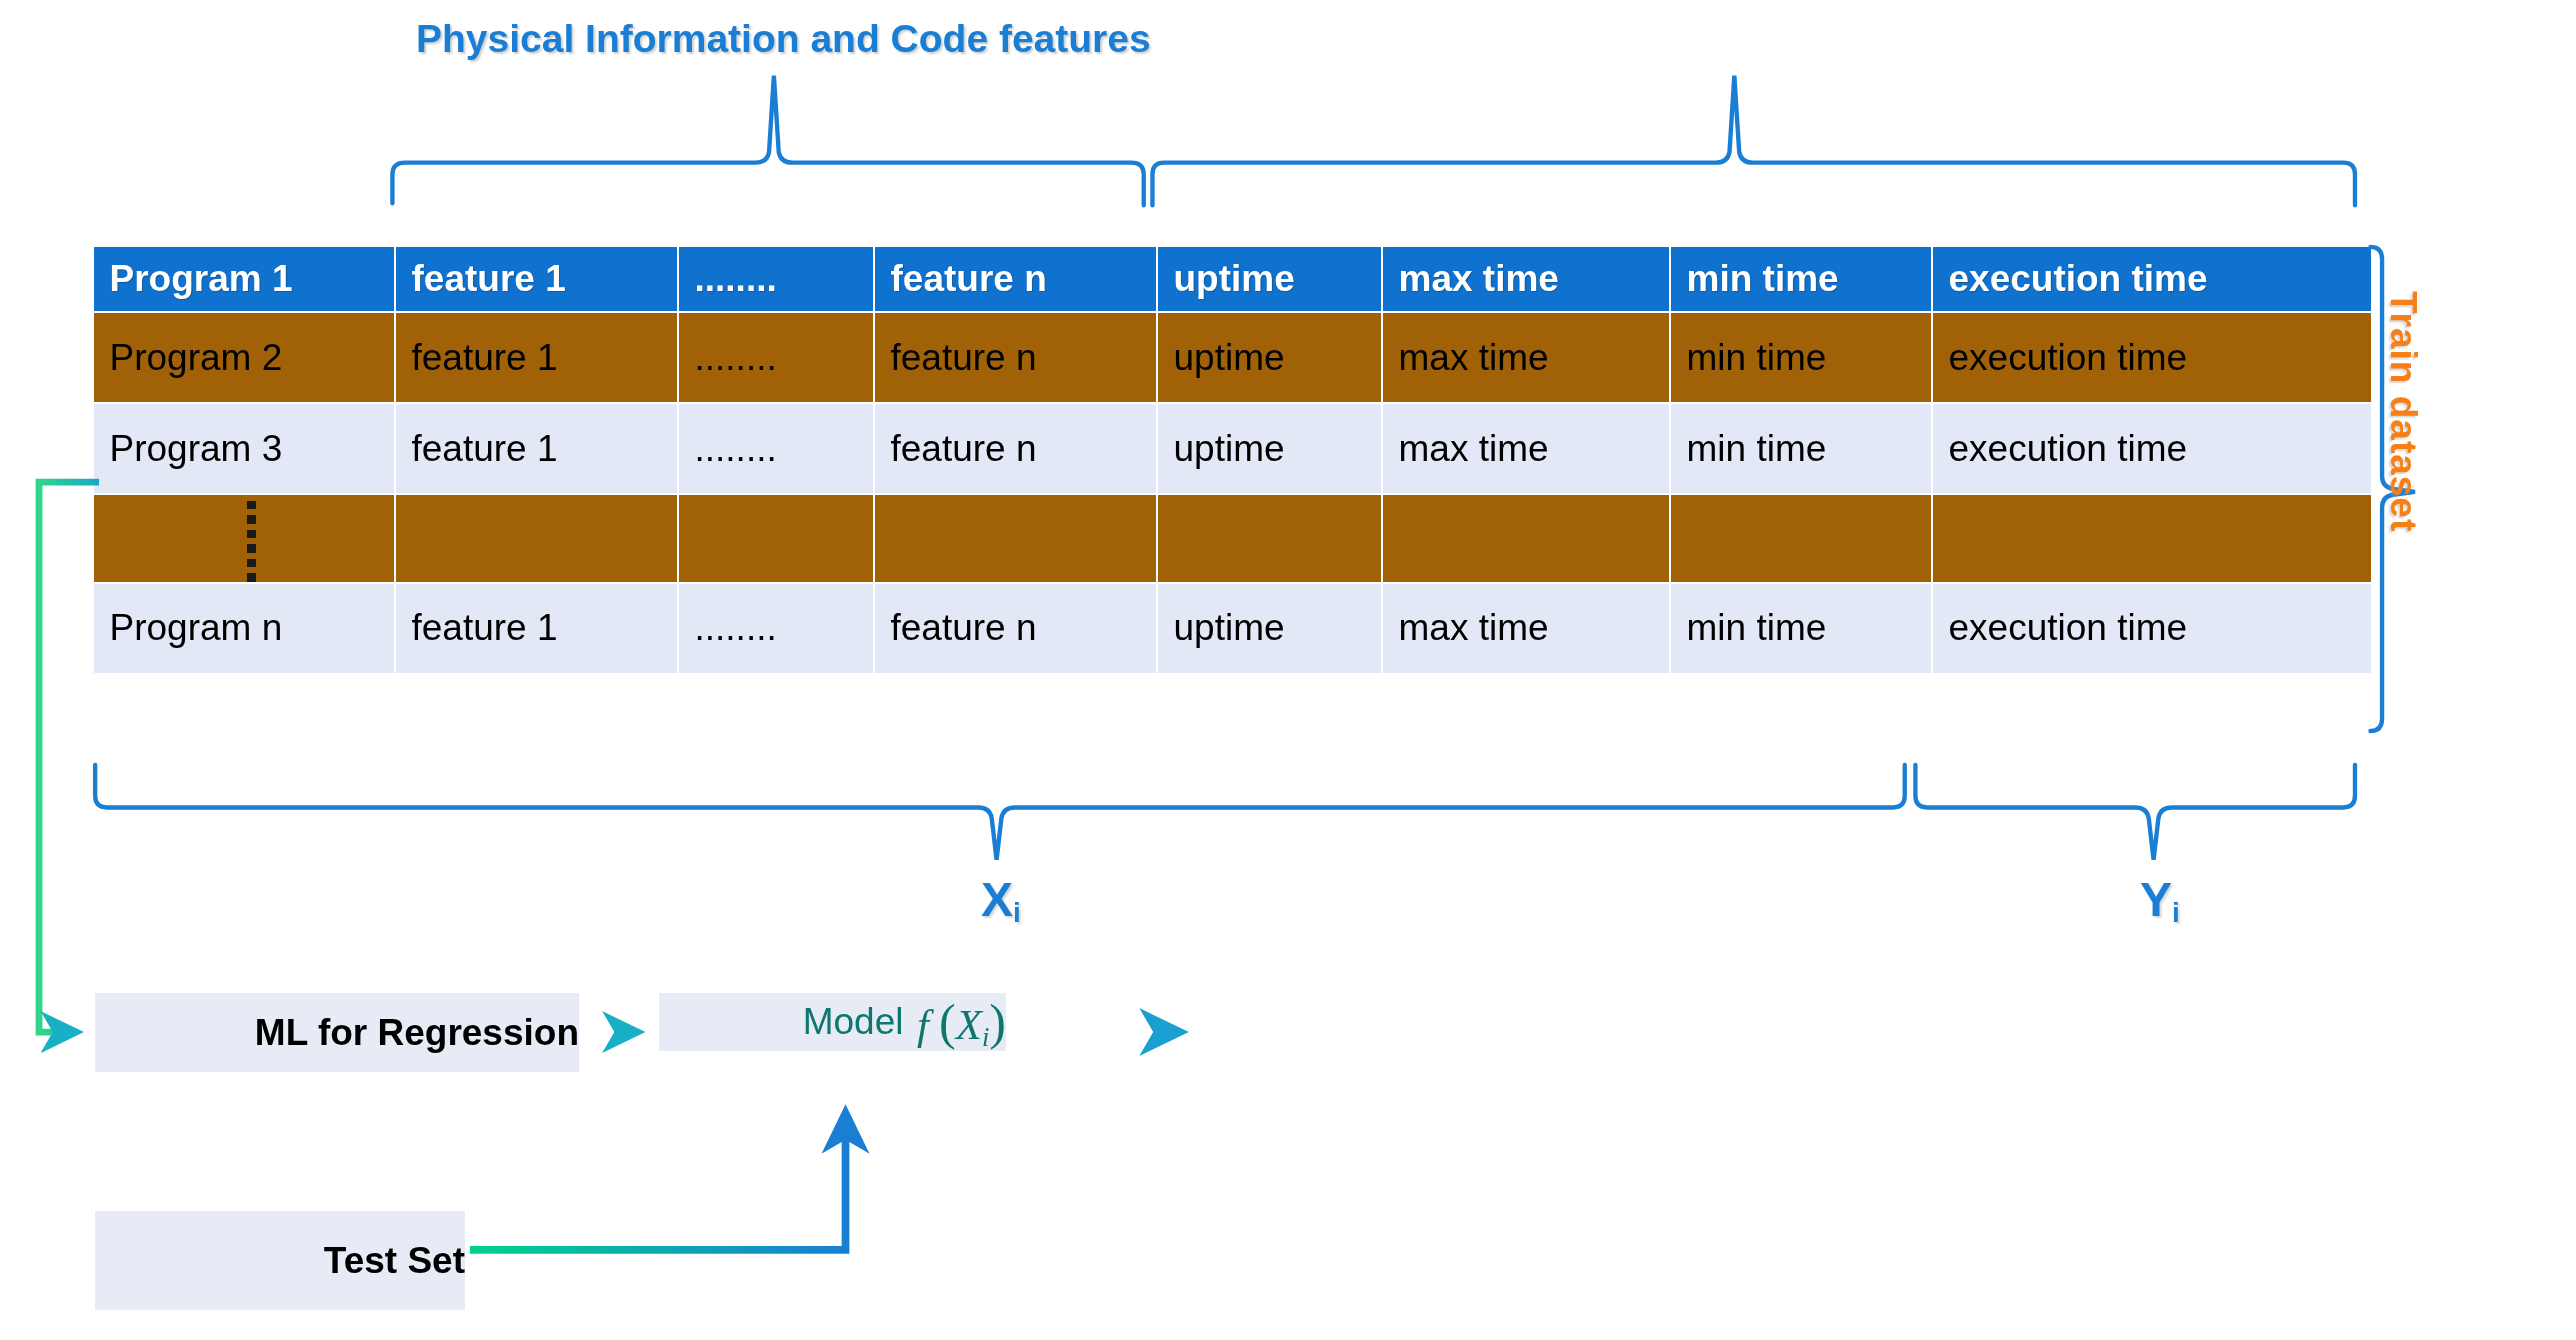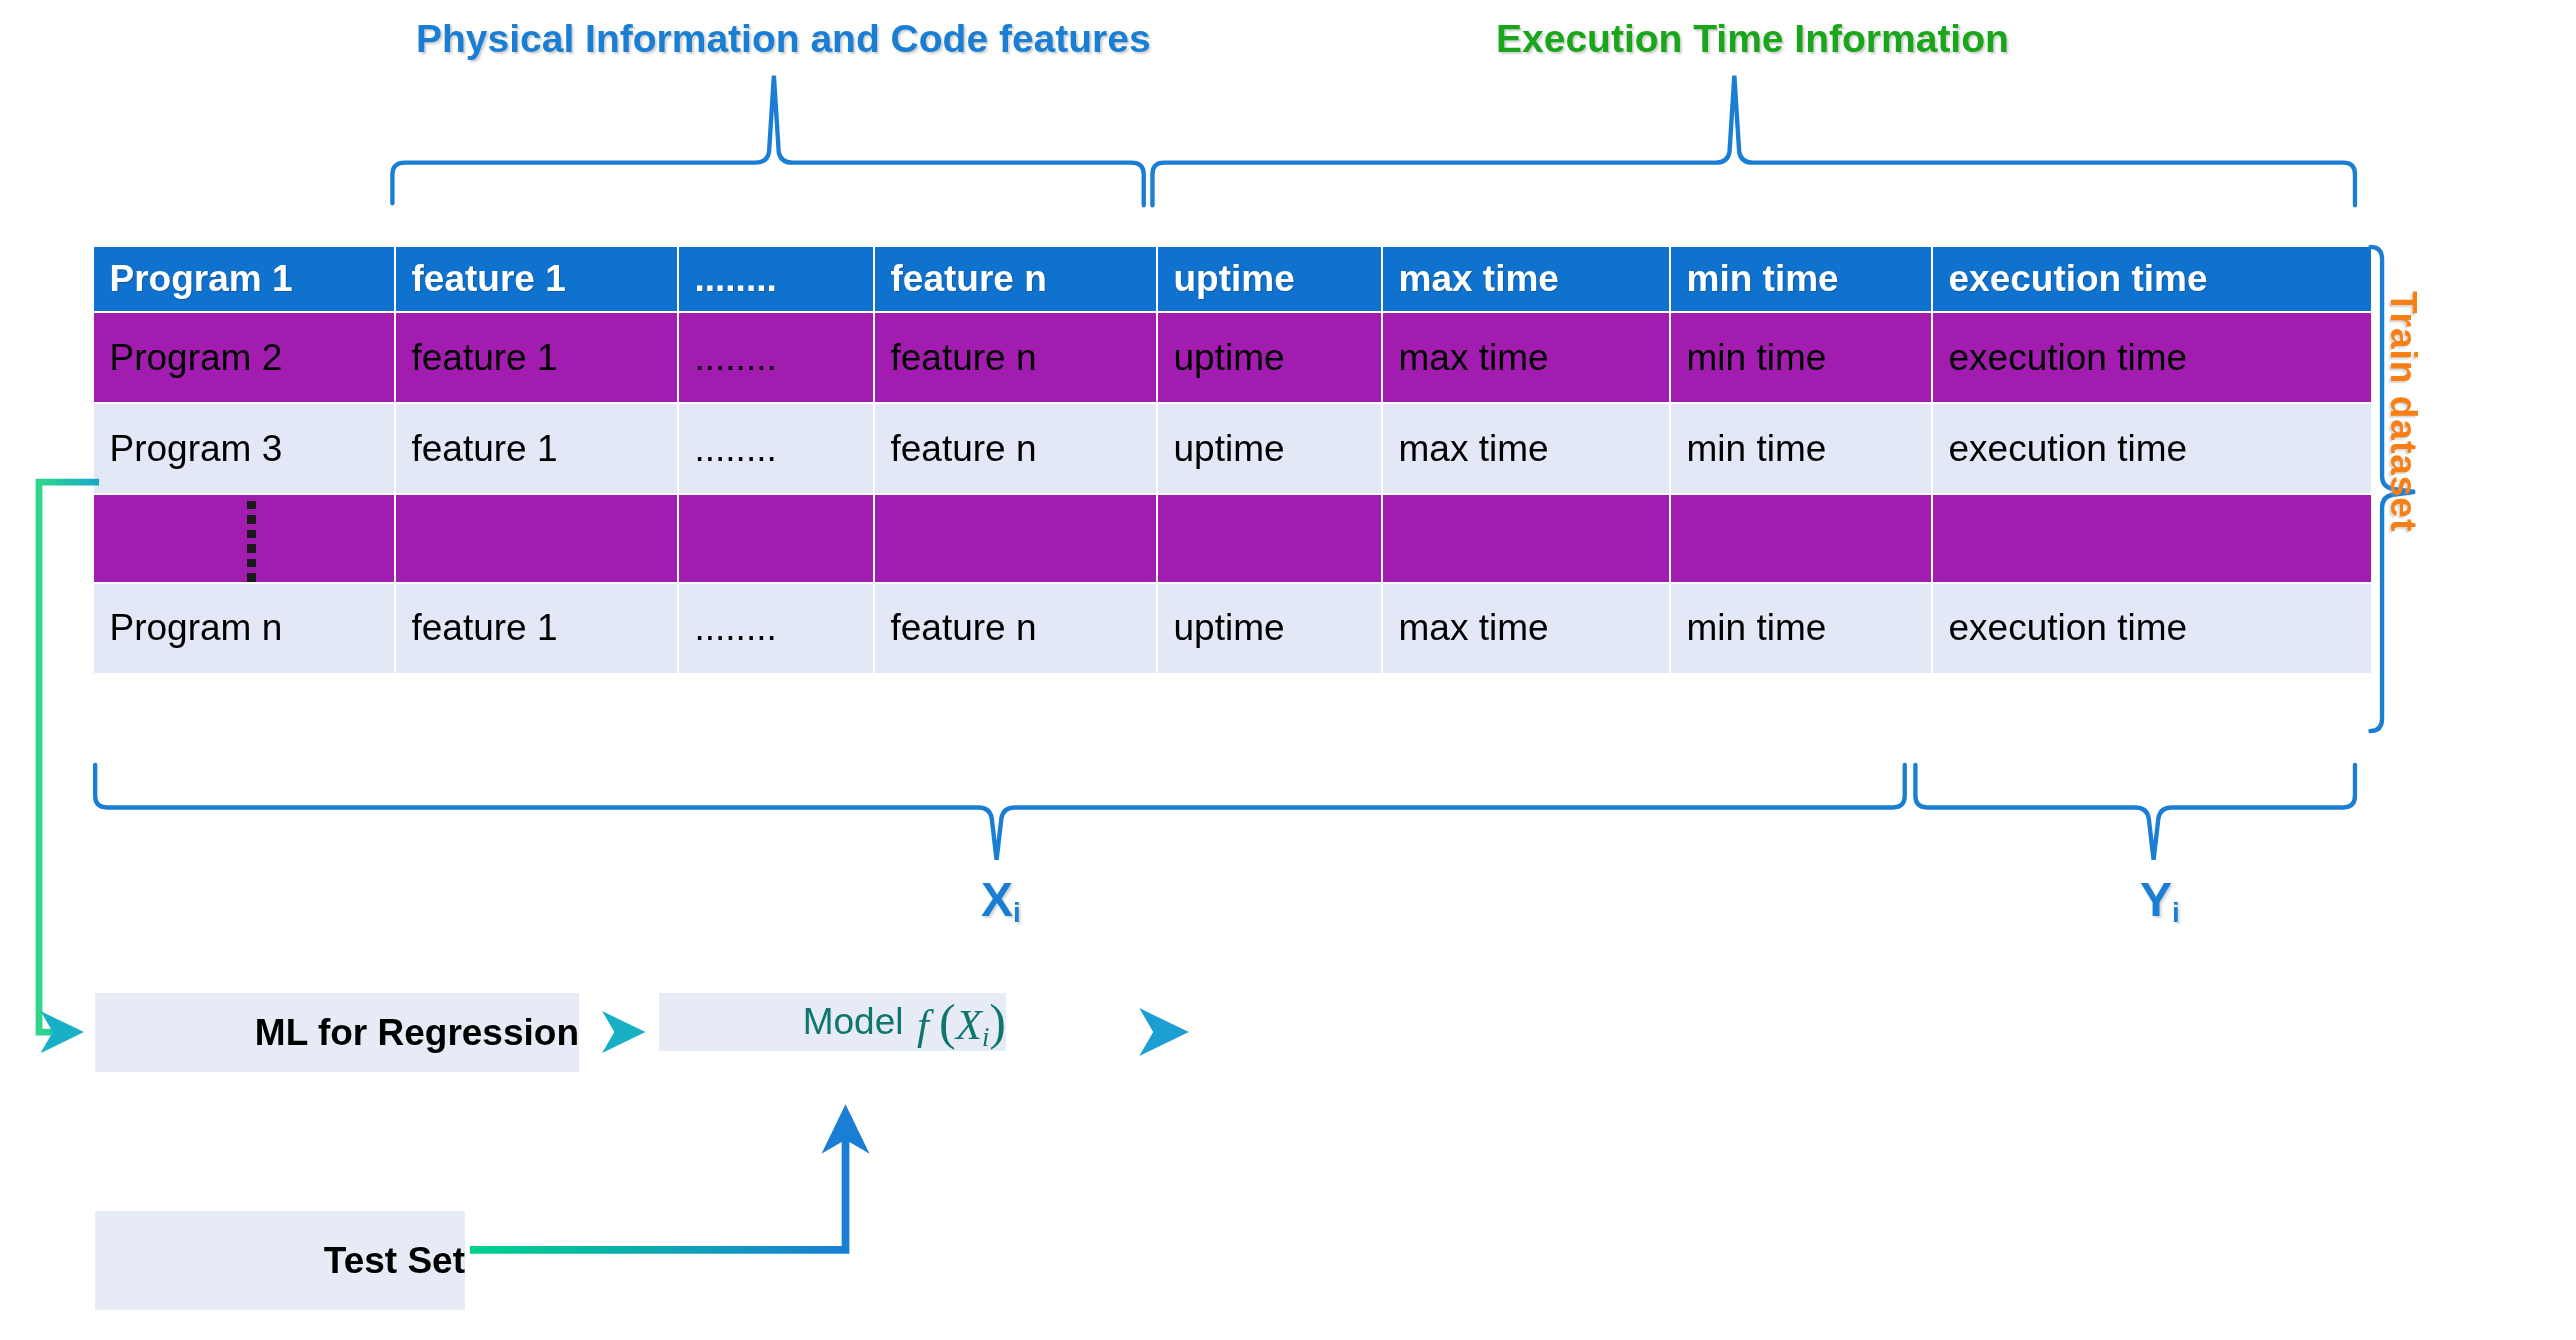--- a/index.html
+++ b/index.html
@@ -61,21 +61,21 @@
     overflow: hidden;
     white-space: nowrap;
   }
   table.data-table thead th {
     background: #0f72ce;
     color: #ffffff;
     font-weight: bold;
     height: 64px;
     text-shadow: 1px 1px 1px rgba(40,40,40,0.3);
   }
-  tr.row-dark td { background: #a21caf; }
+  tr.row-dark td { background: #a16207; }
   tr.row-light td { background: #e2e8f6; }
   tr.row-ellipsis td { height: 83px; }
 
   
   col.c0 { width: 300px; }
   col.c1 { width: 281px; }
   col.c2 { width: 194px; }
   col.c3 { width: 281px; }
   col.c4 { width: 223px; }
   col.c5 { width: 286px; }
@@ -191,21 +191,20 @@
     text-shadow: 2.9px 2.9px 2.9px rgba(140,140,140,0.35);
   }
 </style>
 </head>
 <body>
 
 <div id="canvas">
 
   <div class="abs group-caption" id="cap-physical">Physical Information and Code features</div>
 
-  <div class="abs group-caption" id="cap-exec">Execution Time Information</div>
 
   <div class="abs" id="table-wrap">
     <table class="data-table">
       <colgroup>
         <col class="c0">
           <col class="c1">
           <col class="c2">
           <col class="c3">
         <col class="c4">
           <col class="c5">

